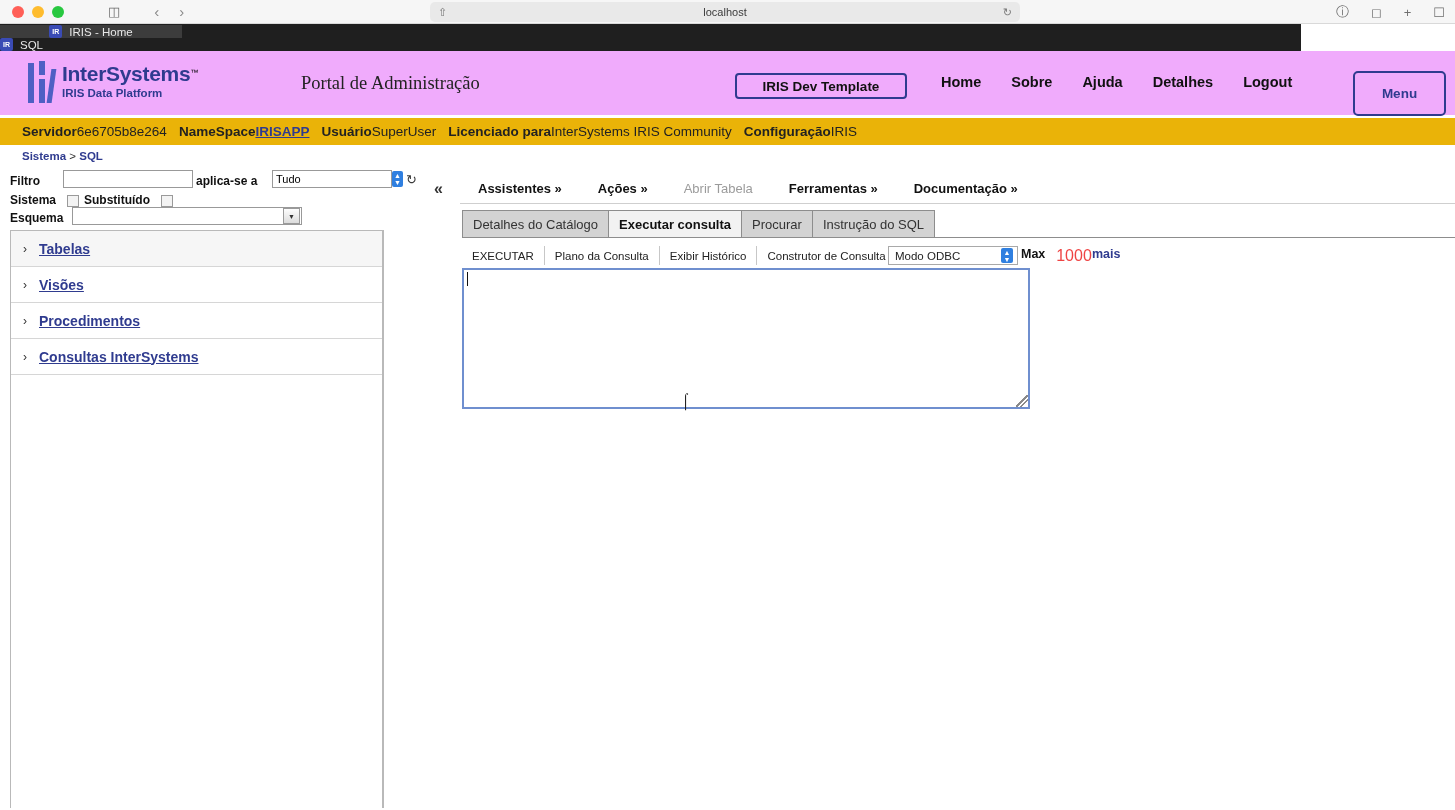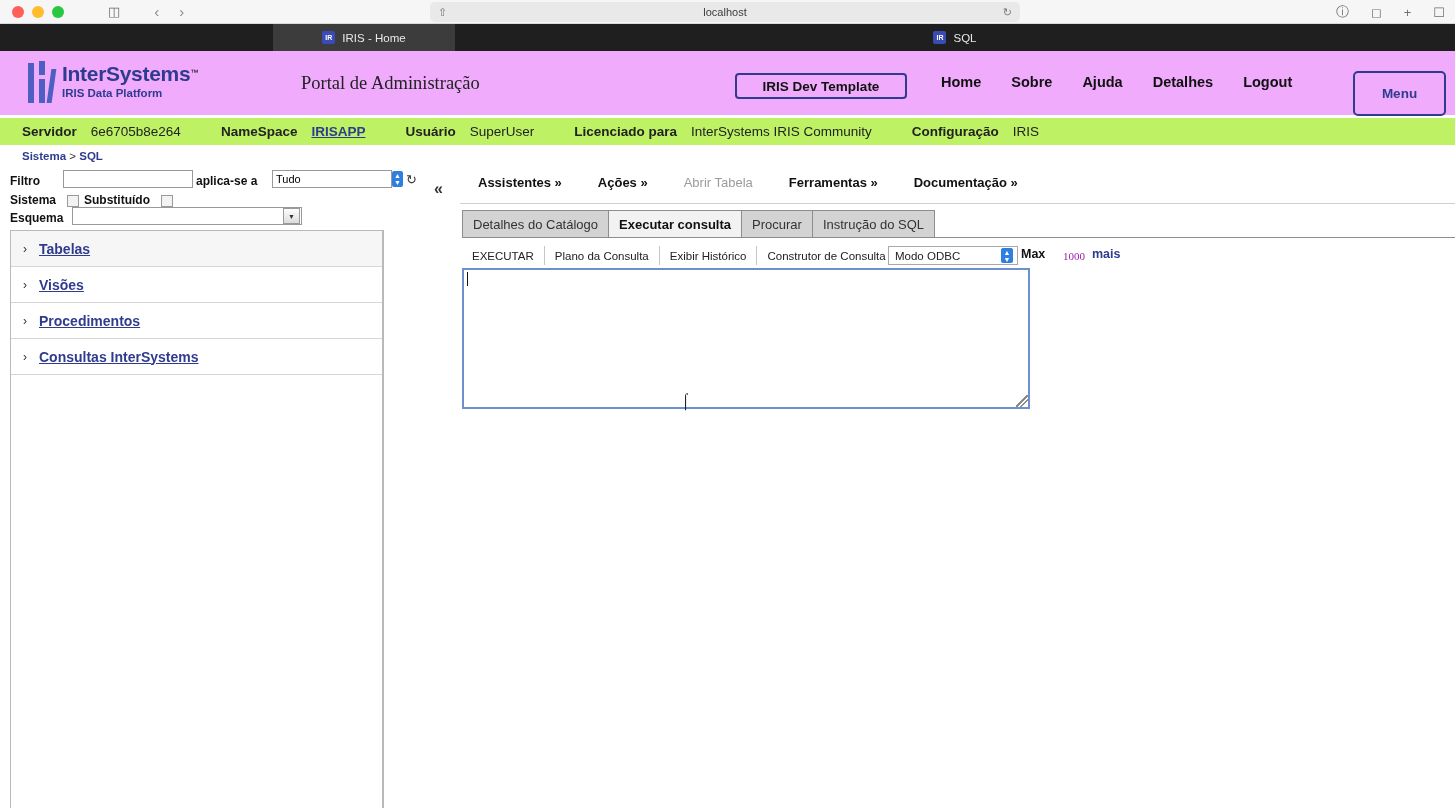--- a/index.html
+++ b/index.html
@@ -29,22 +29,22 @@
     background: #e9e9e9; border-radius: 5px;
     display: flex; align-items: center; justify-content: center;
     font-size: 11px; color: #3b3b3b;
   }
   .urlbar .share { position: absolute; left: 8px; color: #777; font-size: 11px; }
   .urlbar .reload { position: absolute; right: 8px; color: #777; font-size: 11px; }
   .chrome-right { position: absolute; right: 10px; top: 0; height: 24px; display: flex; align-items: center; gap: 22px; color: #6f6f6f; font-size: 13px; }
 
   
   .tabstrip {
-    position: absolute; top: 24px; left: 0; width: 1455px; height: 27px;
-    background: #1f1f1f; display: flex; align-items: flex-end;
+    position: absolute; top: 24px; left: 0; width: 1301px; height: 27px;
+    background: #1f1f1f; display: flex; align-items: flex-start; flex-direction: column;
   }
   .tab {
     display: flex; align-items: center; justify-content: center; gap: 7px;
     color: #e8e8e8; font-size: 11.5px; height: 27px;
   }
   .tab.active { background: #3c3c3c; }
   .tab.inactive { background: #1f1f1f; }
   .tab-fav {
     width: 13px; height: 13px; background: #3a4bb5; color: #fff;
     font-size: 7px; font-weight: bold; display: flex; align-items: center; justify-content: center;
@@ -77,22 +77,22 @@
   .menu-btn {
     position: absolute; left: 1353px; top: 20px; width: 93px; height: 45px;
     border: 2px solid #2f3b8f; border-radius: 5px;
     display: flex; align-items: center; justify-content: center;
     font-size: 13.5px; font-weight: bold; color: #2f3b8f;
   }
 
   
   .info-bar {
     position: absolute; top: 118px; left: 0; width: 1455px; height: 27px;
-    display: flex; align-items: center; padding-left: 22px; gap: 14px;
-    font-size: 13.5px; color: #222; background: #bef264;
+    display: flex; align-items: center; padding-left: 22px; gap: 0;
+    font-size: 13.5px; color: #222; background: #eab308;
   }
   .info-bar b { font-weight: bold; }
   .info-bar .sep { display: inline-block; width: 12px; }
   .info-bar a { color: #2f3b8f; font-weight: bold; text-decoration: underline; }
 
   
   .breadcrumb {
     position: absolute; top: 150px; left: 22px;
     font-size: 11.5px; color: #2f3b8f; font-weight: bold;
   }
@@ -150,21 +150,21 @@
   }
   .tree-empty { height: 400px; }
 
   
   .collapse-arrows {
     position: absolute; left: 434px; top: 180px; font-size: 16px;
     color: #333; font-weight: bold;
   }
   .toolbar-menu {
     position: absolute; left: 460px; top: 175px; width: 995px; height: 26px;
-    display: flex; align-items: flex-start; gap: 0px;
+    display: flex; align-items: center; gap: 0px;
   }
   .tb-item { font-size: 13px; font-weight: bold; color: #111; padding: 0 18px; }
   .tb-item.disabled { color: #9b9b9b; font-weight: normal; }
   .toolbar-divider {
     position: absolute; left: 460px; top: 203px; width: 995px; height: 1px; background: #cfcfcf;
   }
 
   
   .tabs-row { position: absolute; left: 462px; top: 210px; display: flex; align-items: flex-end; }
   .ctab {
@@ -191,21 +191,21 @@
     display: flex; align-items: center; padding-left: 6px; color: #222;
   }
   .odbc-spin {
     position: absolute; left: 1001px; top: 248px; width: 12px; height: 15px;
     background: #2f7fe0; border-radius: 2px; color: #fff; font-size: 7px;
     display: flex; flex-direction: column; align-items: center; justify-content: center; line-height: 7px;
   }
   .max-lbl { position: absolute; left: 1021px; top: 247px; font-size: 12.5px; font-weight: bold; color: #111; }
   .max-val {
     position: absolute; left: 1056px; top: 247px; width: 36px; height: 17px;
-    font-size: 11px; color: #a21caf; display: flex; align-items: center; justify-content: center; font-family: Liberation Serif, serif;
+    font-size: 16px; color: #ef4444; display: flex; align-items: center; justify-content: center;
   }
   .mais-link { position: absolute; left: 1092px; top: 247px; font-size: 12.5px; font-weight: bold; color: #2f3b8f; }
 
   
   .query-area {
     position: absolute; left: 462px; top: 268px; width: 568px; height: 141px;
     border: 2px solid #6f8fcf; background: #ffffff; outline: none;
     font-family: "Liberation Mono", monospace; font-size: 12px; padding: 4px 5px;
     resize: none; color: #111;
   }

